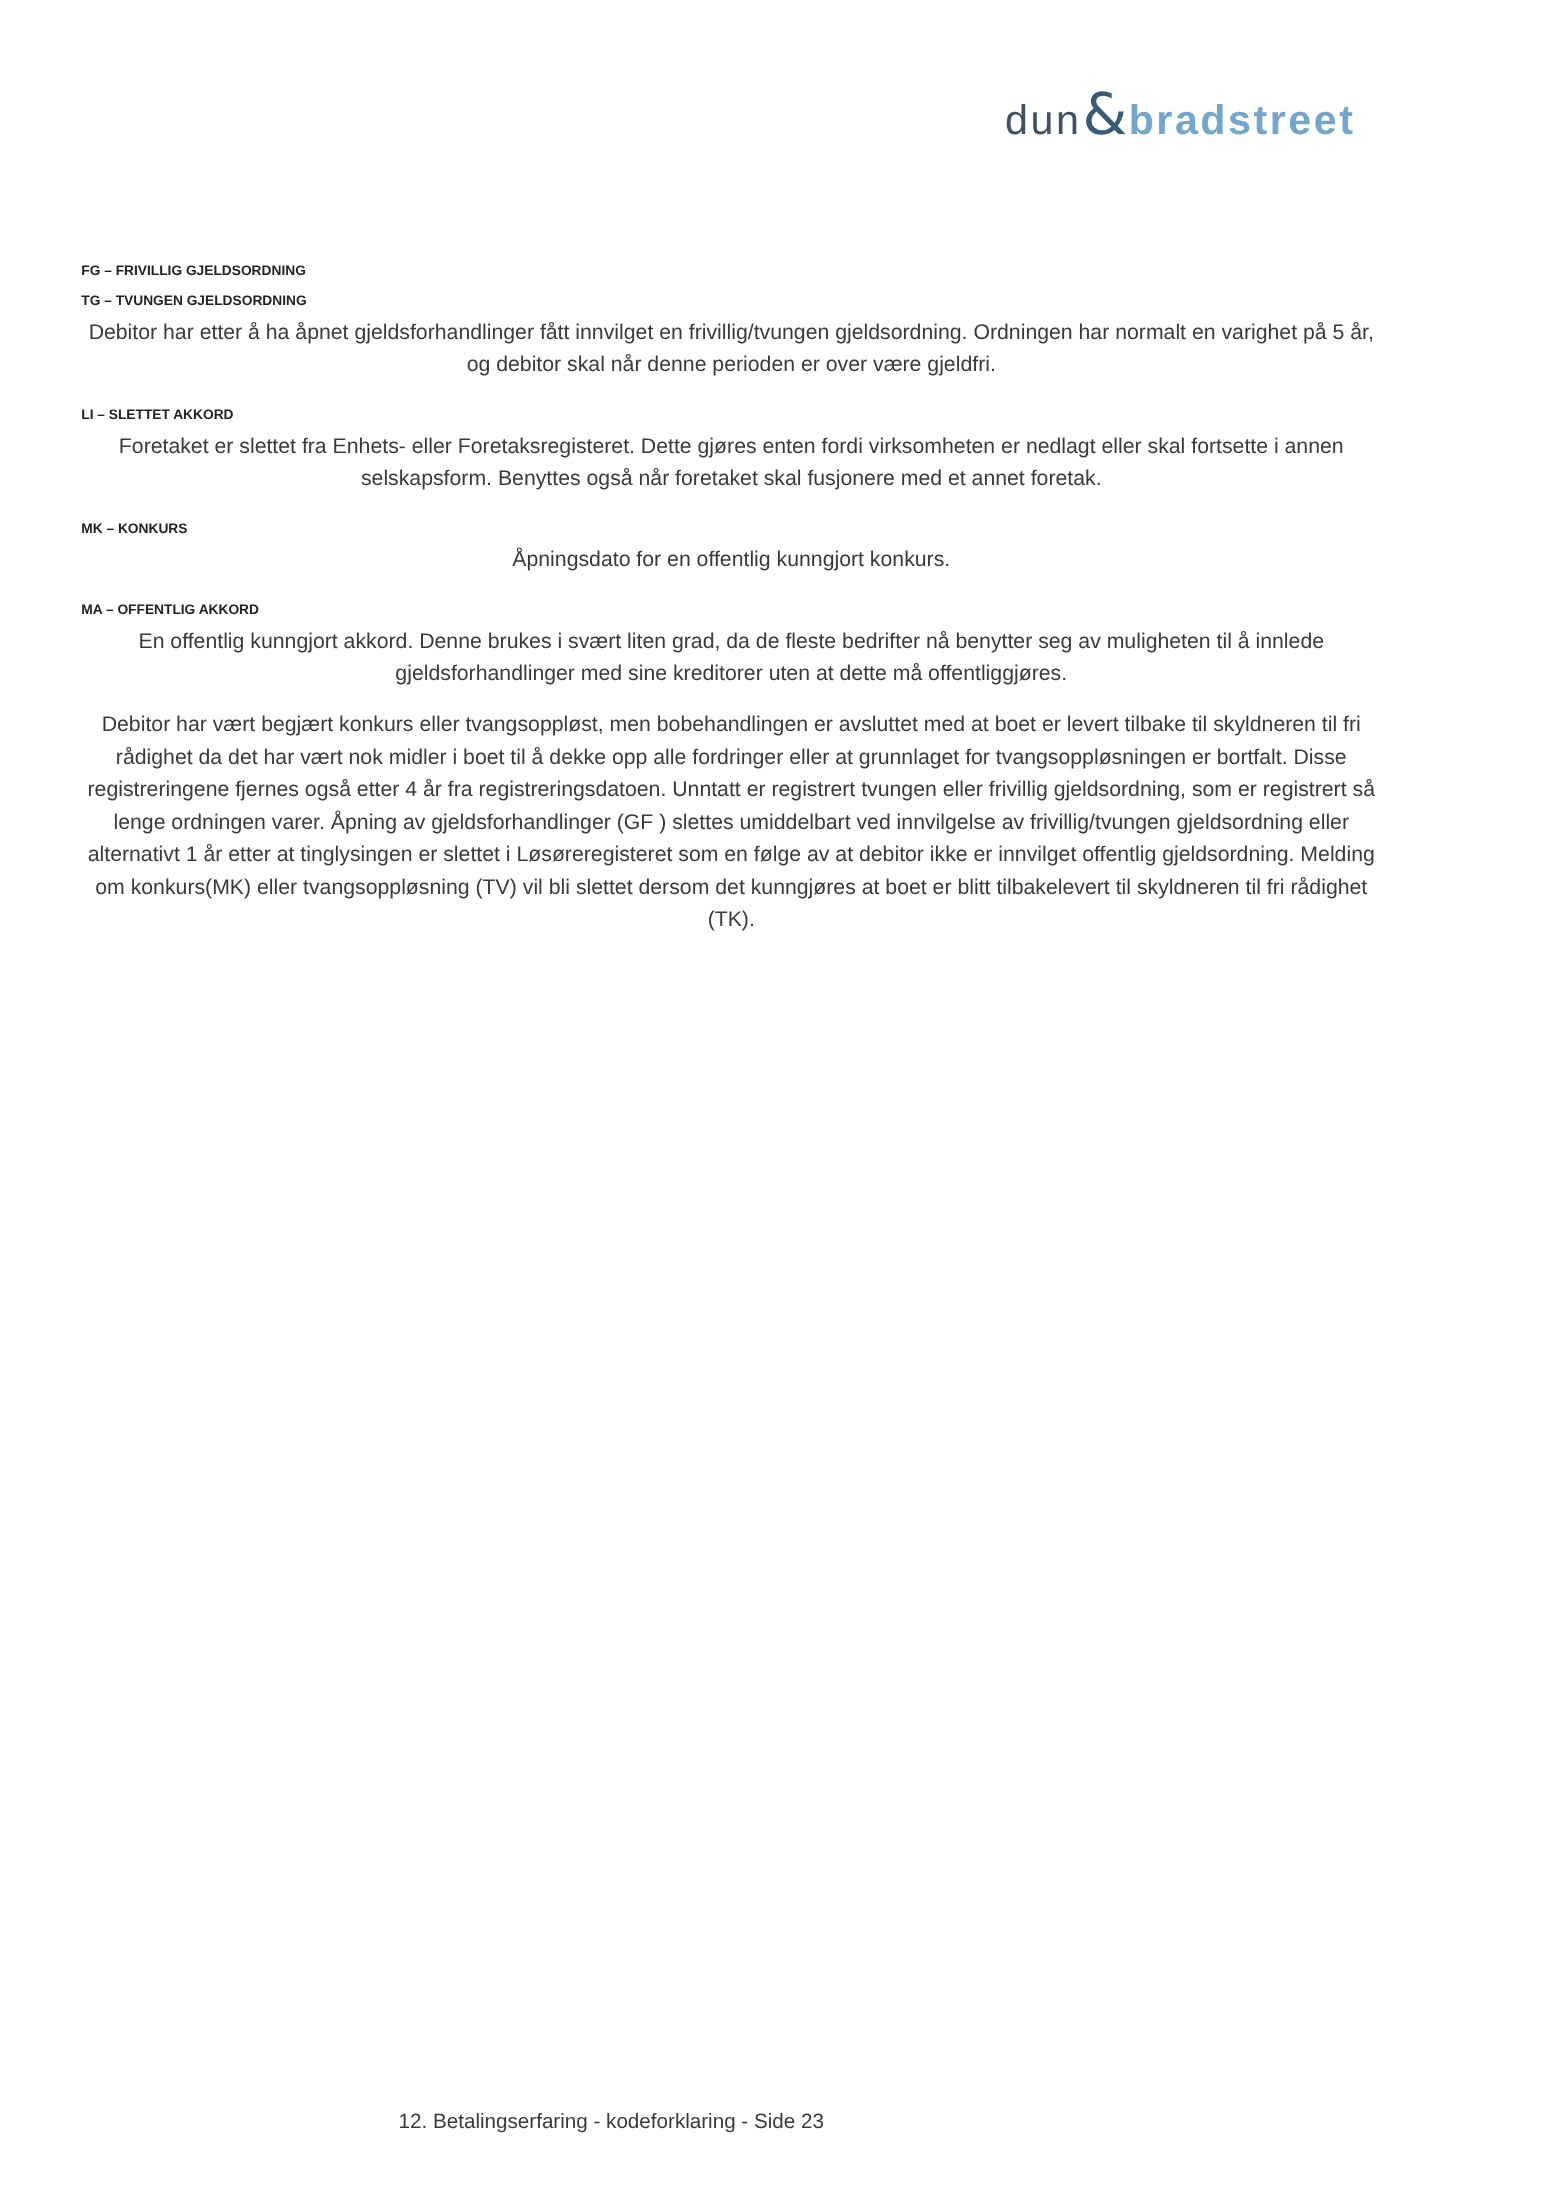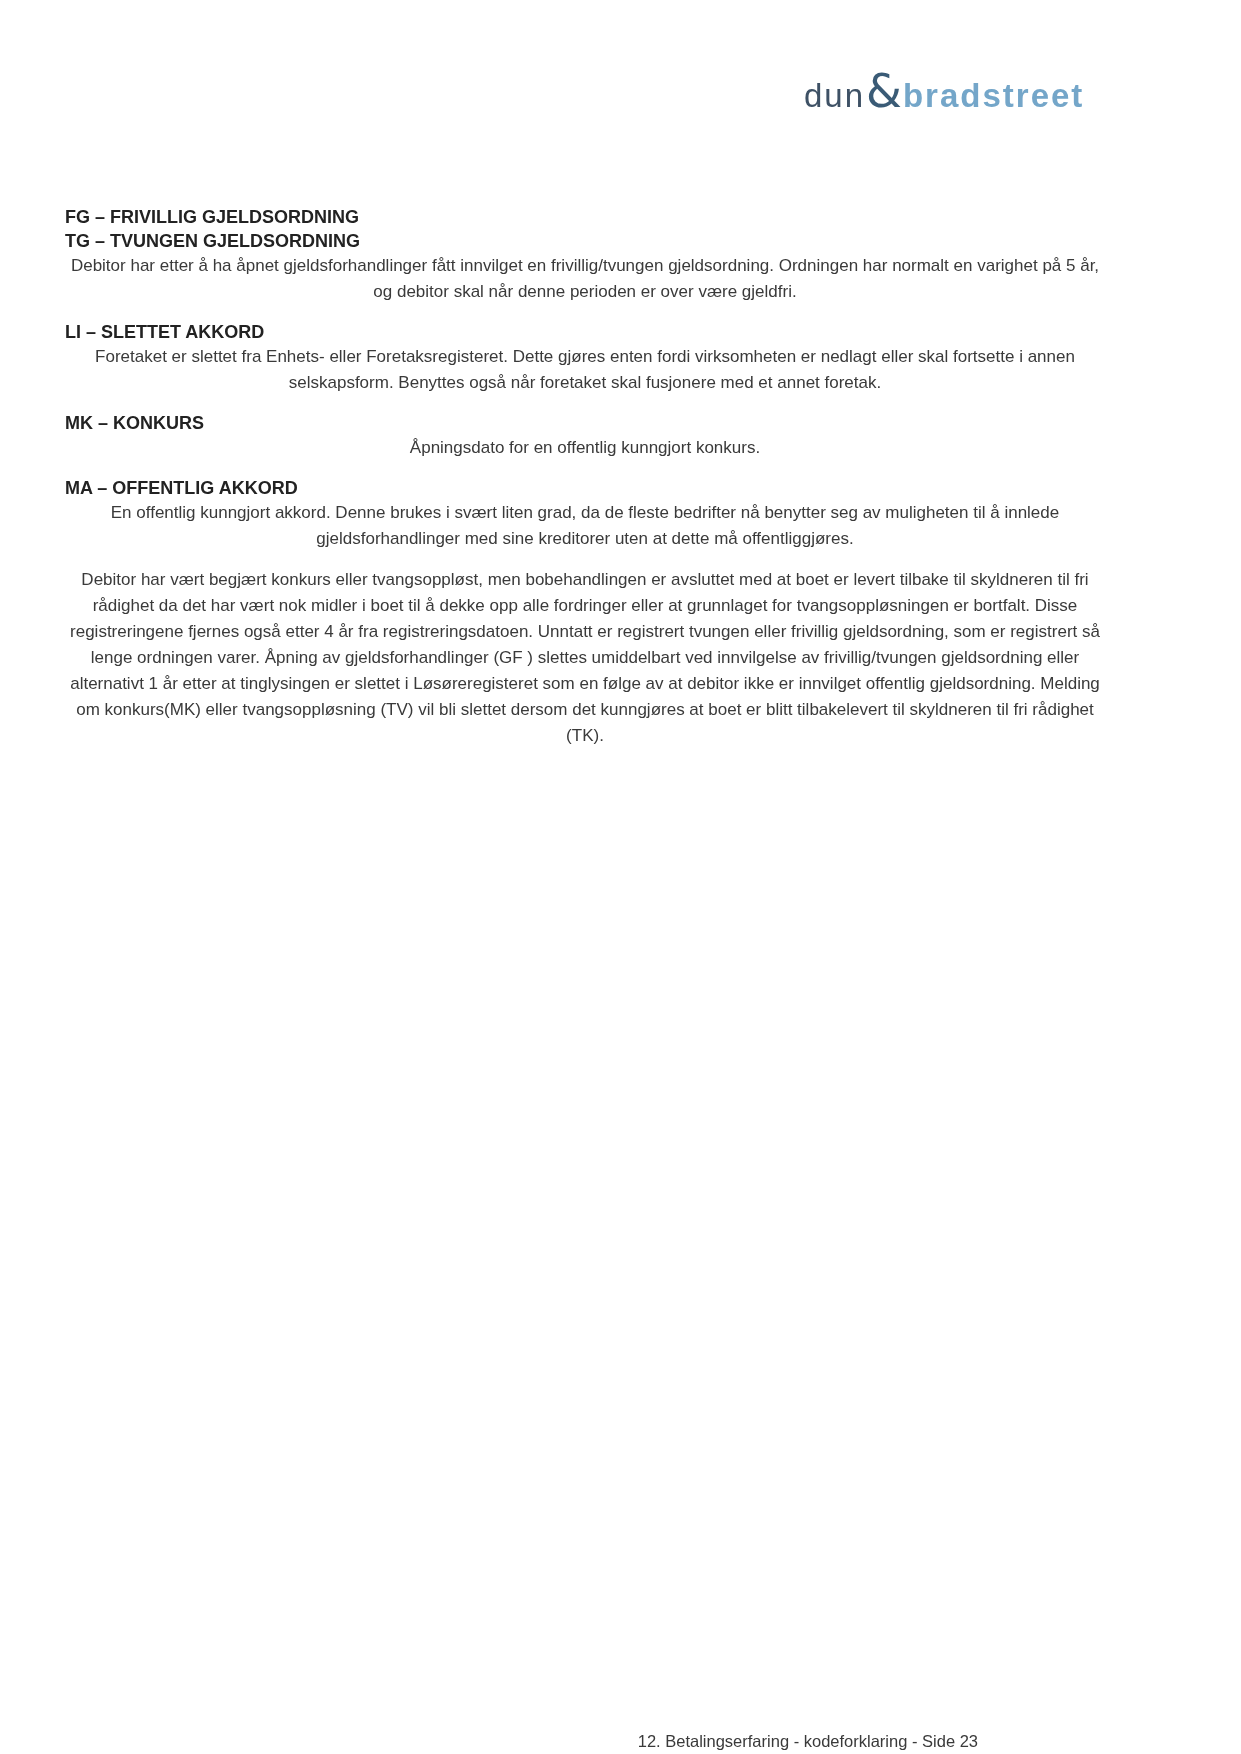--- a/index.html
+++ b/index.html
@@ -47,46 +47,45 @@
   
   .content {
     position: absolute;
     left: 65px;
     top: 205px;
     width: 1040px;
   }
   .section { margin-bottom: 15px; }
   .section .heading {
     margin: 0;
-    font-size: 18px;
+    font-size: 11px;
     line-height: 24px;
     font-weight: bold;
     color: var(--heading-text, #222222);
   }
   .section .body {
     margin: 0;
     font-size: 17px;
     line-height: 26px;
     color: var(--body-text, #3A3A3A);
     margin-bottom: 14px;
     text-align: center;
   }
   .section .body:last-child { margin-bottom: 0; }
 
   
   .footer {
     position: absolute;
     top: 1686px;
     left: 0;
     width: 978px;
-    text-align: right;
+    text-align: center;
     font-size: 16.5px;
     line-height: 22px;
     color: var(--body-text, #3A3A3A);
-    margin-top: 44px;
   }
 </style>
 </head>
 <body>
 
 <div class="page">
 
   <div class="logo">
     <span class="dun">dun</span>
     <span class="amp">&amp;</span>

